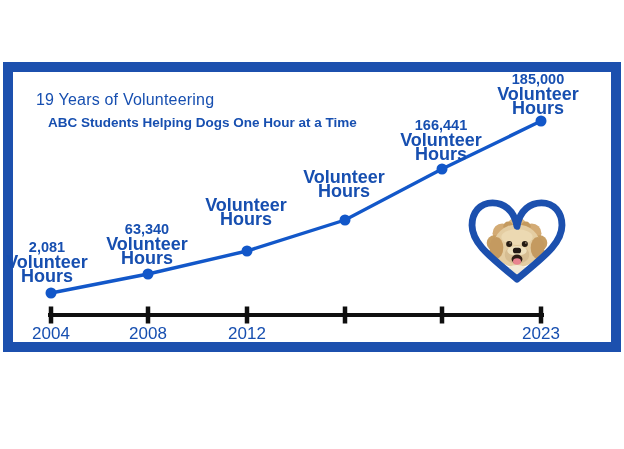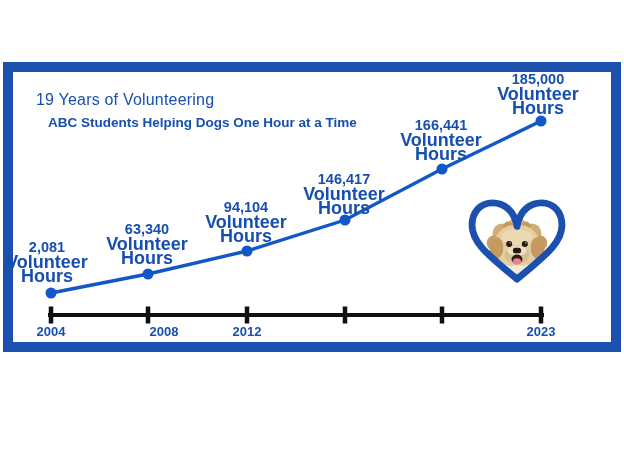--- a/index.html
+++ b/index.html
@@ -32,21 +32,21 @@
   .trend{fill:none;stroke:var(--line-blue);stroke-width:3.4;}
   .dot{fill:var(--line-blue);}
   .pt-label{
     position:absolute;width:88px;text-align:center;color:var(--text-blue);
     font-weight:700;
   }
   .pt-label .num{font-size:14.5px;line-height:17px;display:block;}
   .pt-label .unit{font-size:18px;line-height:13.5px;display:block;}
   .year-label{
     position:absolute;width:64px;top:324px;text-align:center;
-    color:var(--text-blue);font-size:13px;font-weight:700;
+    color:var(--text-blue);font-size:17px;font-weight:400;
   }
   .heart-svg{position:absolute;left:468px;top:197px;}
   .heart-outline{fill:none;stroke:var(--frame-blue);stroke-width:7;stroke-linejoin:round;}
 </style>
 </head>
 <body>
 
 <div class="canvas">
 
   <div class="frame"></div>
@@ -75,42 +75,40 @@
     <span class="num">2,081</span>
     <span class="unit">Volunteer</span>
     <span class="unit">Hours</span>
   </div>
   <div class="pt-label" style="left:103px;top:221px">
     <span class="num">63,340</span>
     <span class="unit">Volunteer</span>
     <span class="unit">Hours</span>
   </div>
   <div class="pt-label" style="left:202px;top:199px">
-    <span class="num">94,104</span>
     <span class="unit">Volunteer</span>
     <span class="unit">Hours</span>
   </div>
   <div class="pt-label" style="left:300px;top:171px">
-    <span class="num">146,417</span>
     <span class="unit">Volunteer</span>
     <span class="unit">Hours</span>
   </div>
   <div class="pt-label" style="left:397px;top:117px">
     <span class="num">166,441</span>
     <span class="unit">Volunteer</span>
     <span class="unit">Hours</span>
   </div>
   <div class="pt-label" style="left:494px;top:71px">
     <span class="num">185,000</span>
     <span class="unit">Volunteer</span>
     <span class="unit">Hours</span>
   </div>
 
   <div class="year-label" style="left:19px">2004</div>
-  <div class="year-label" style="left:132px">2008</div>
+  <div class="year-label" style="left:116px">2008</div>
   <div class="year-label" style="left:215px">2012</div>
   <div class="year-label" style="left:509px">2023</div>
 
   <svg class="heart-svg" width="98" height="88" viewBox="0 0 100 90">
     <defs>
       <clipPath id="heartClip">
         <path d="M50,30 C47,13 36,6 25,6 C12,6 4,16 4,29 C4,48 24,62 50,84 C76,62 96,48 96,29 C96,16 88,6 75,6 C64,6 53,13 50,30 Z"></path>
       </clipPath>
     </defs>
     <g clip-path="url(#heartClip)">

